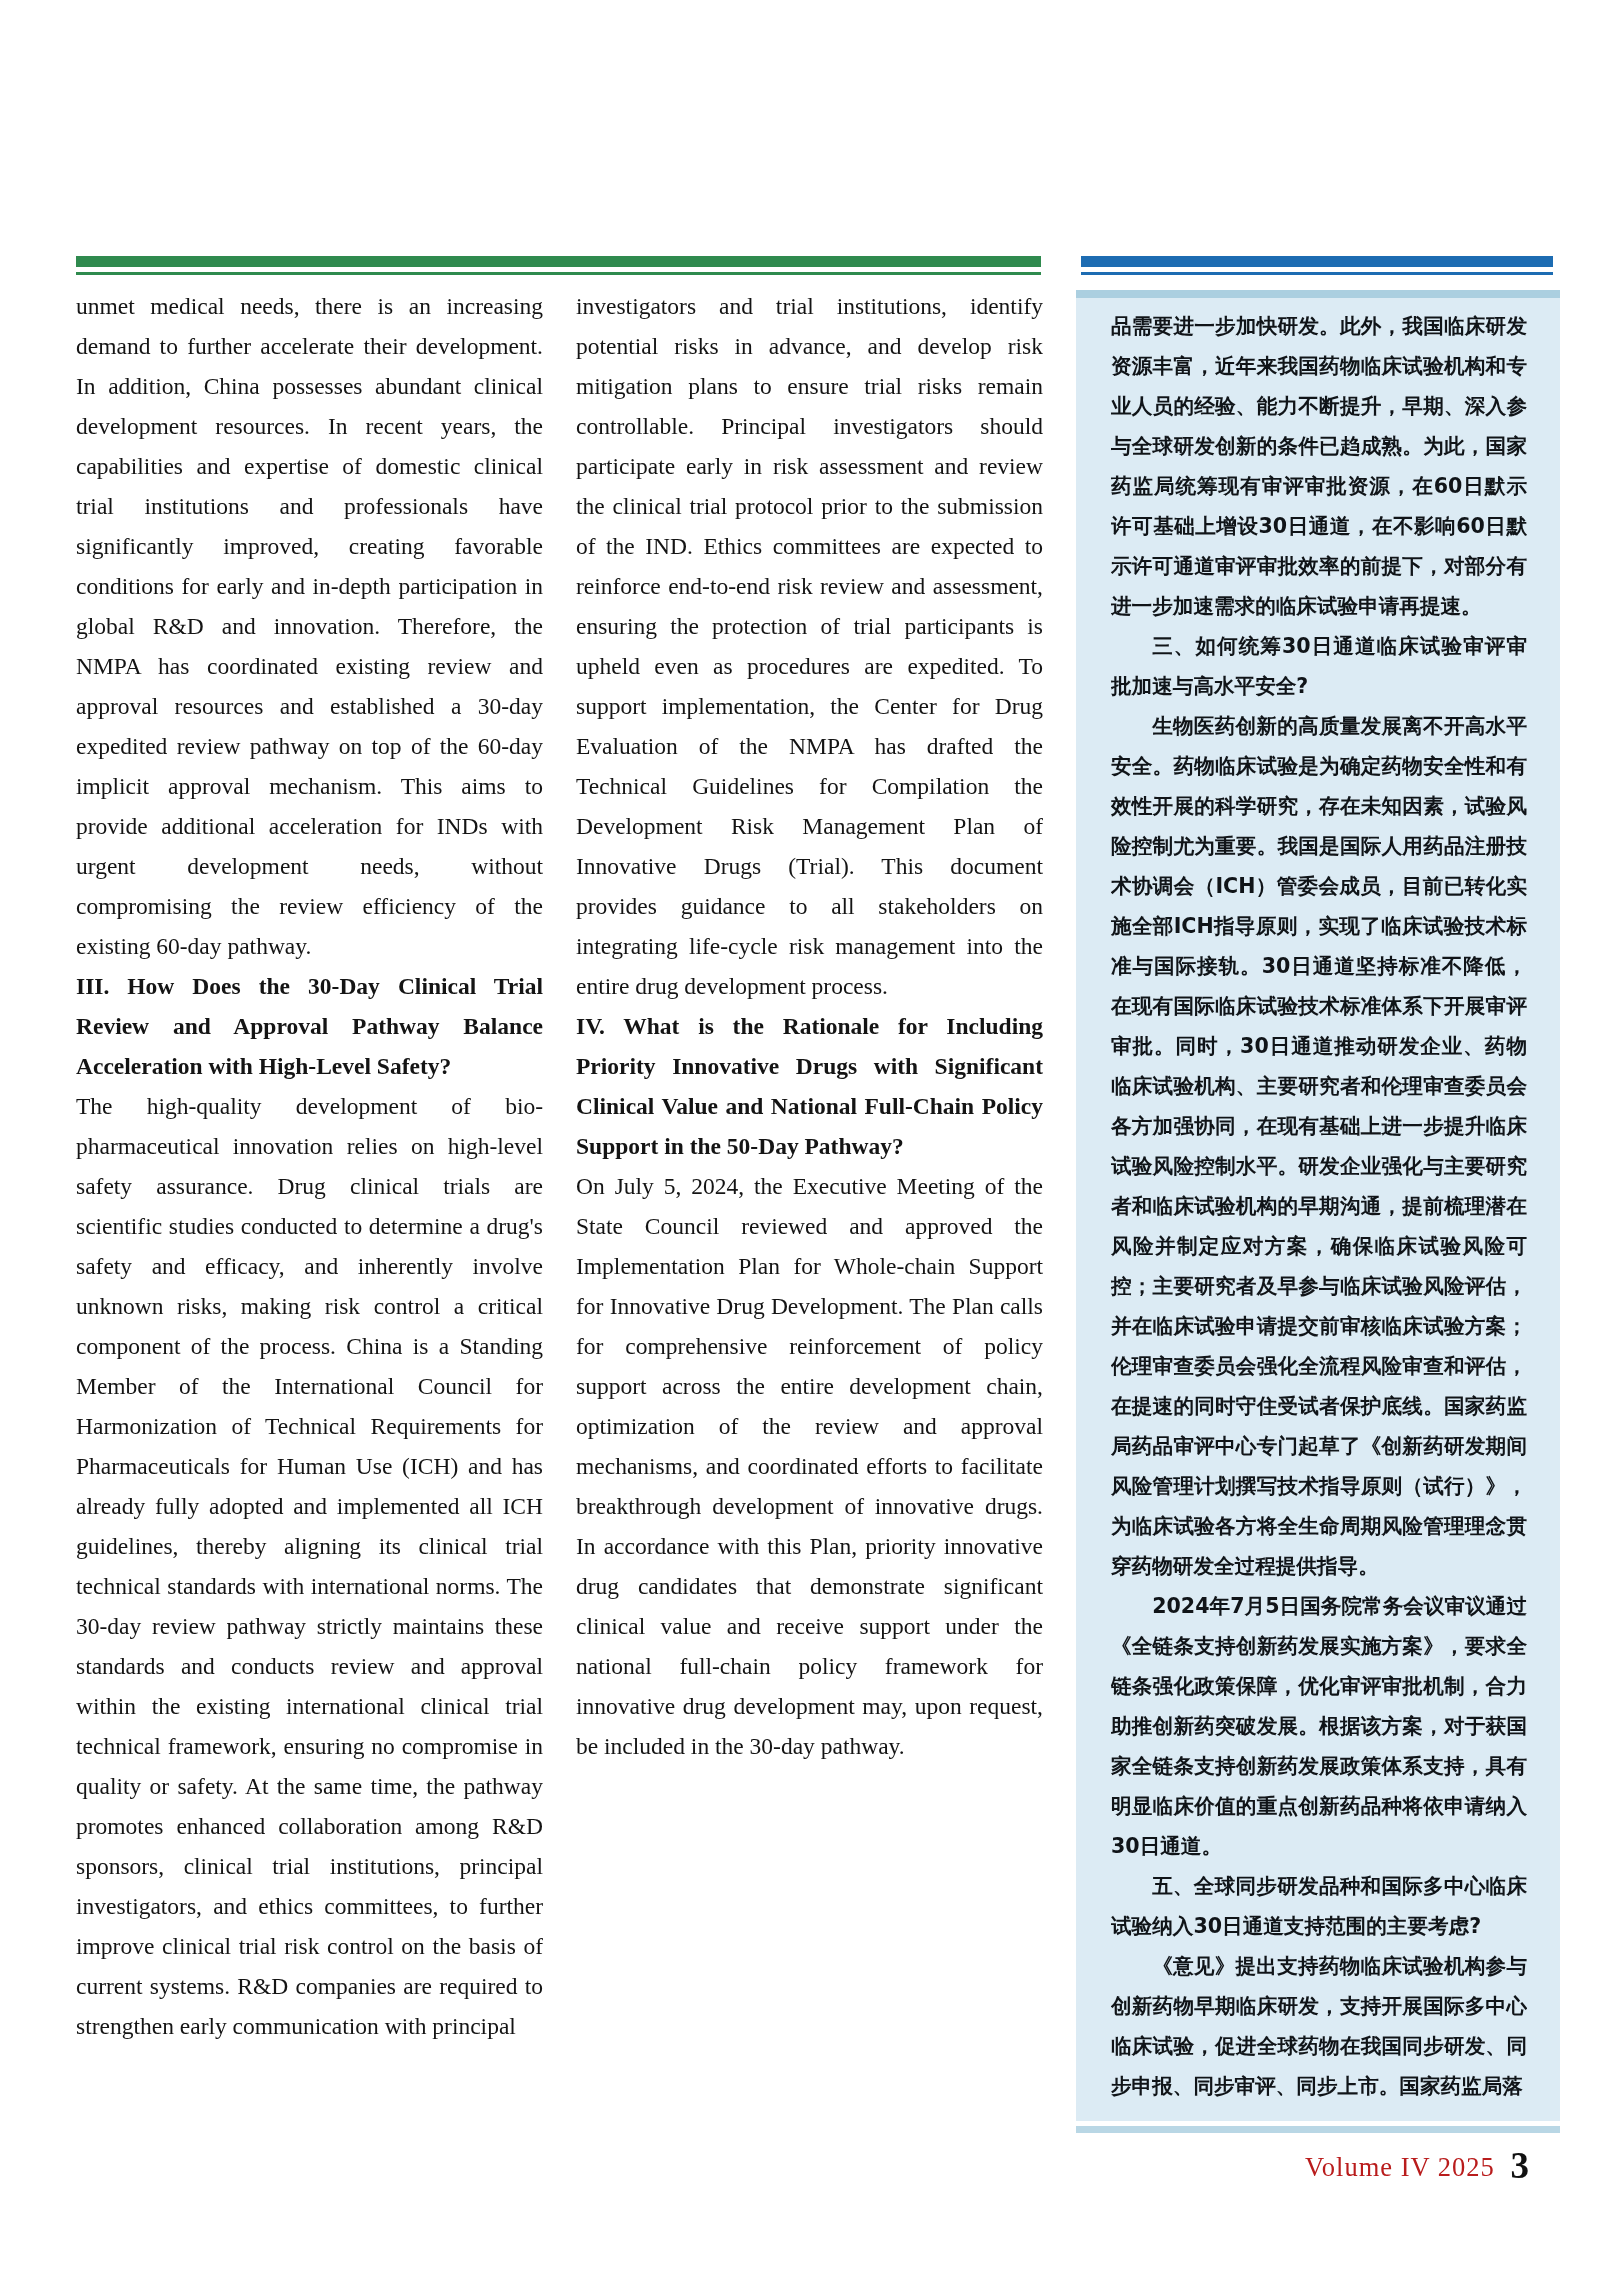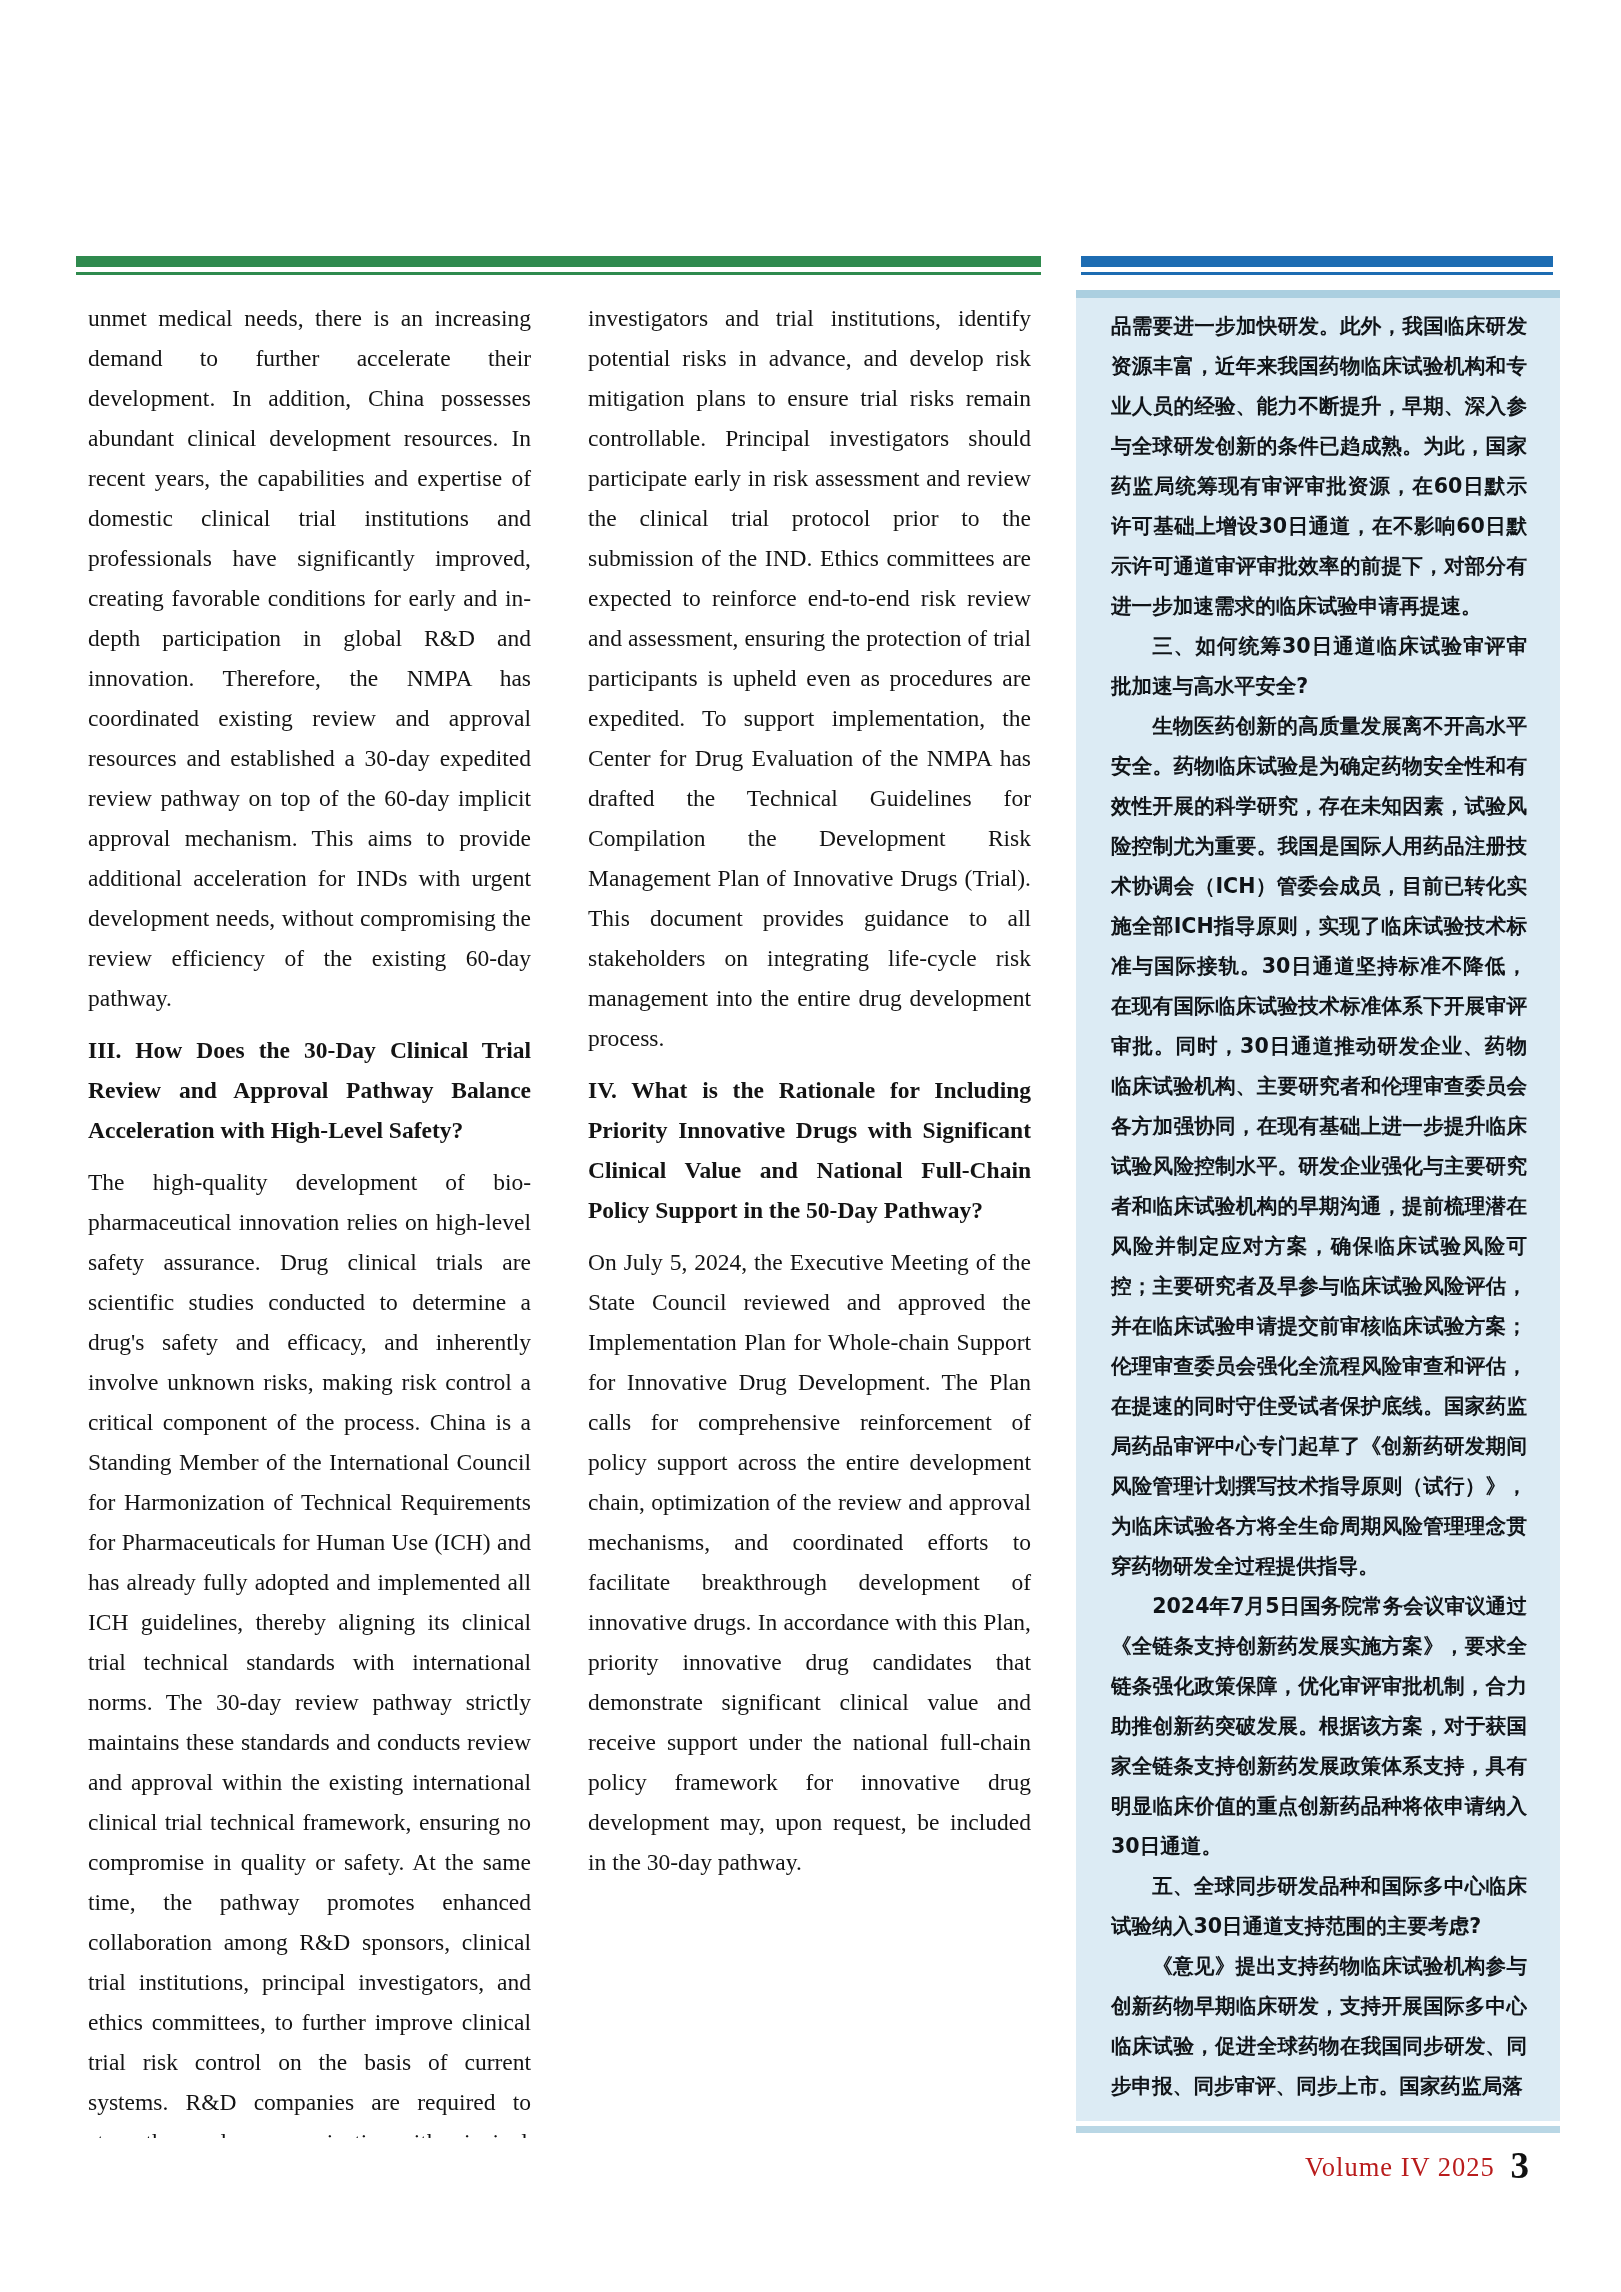--- a/index.html
+++ b/index.html
@@ -17,21 +17,21 @@
   .panel-strip{left:1076px;top:290px;width:484px;height:7.8px;background:#abcfe0;}
   .panel-body {left:1076px;top:298px;width:484px;height:1823px;background:#dcebf4;}
   .panel-bottom-rule{left:1076px;top:2126px;width:484px;height:6.9px;background:#b9d7e5;}
   
   .col{
     top:286px;width:467px;height:1852px;overflow:hidden;
     font-size:23.5px;line-height:40px;text-align:justify;color:#141414;
   }
   .col-left{left:76px;}
   .col-right{left:576px;}
-  .col .blk{margin:12px;padding:0;}
+  .col .blk{margin:0;padding:0;}
   .col .hd{font-weight:bold;}
   
   .cn-text{
     left:1111px;top:306px;width:416px;height:1803px;overflow:hidden;
     font-family:"DejaVu Sans", sans-serif;font-weight:700;
     font-size:20.6px;line-height:40px;text-align:justify;color:#101418;
   }
   .cn-text .blk{margin:0;padding:0;}
   .cn-text .hd{font-weight:700;}
   .cn-text .ind{text-indent:2em;}

